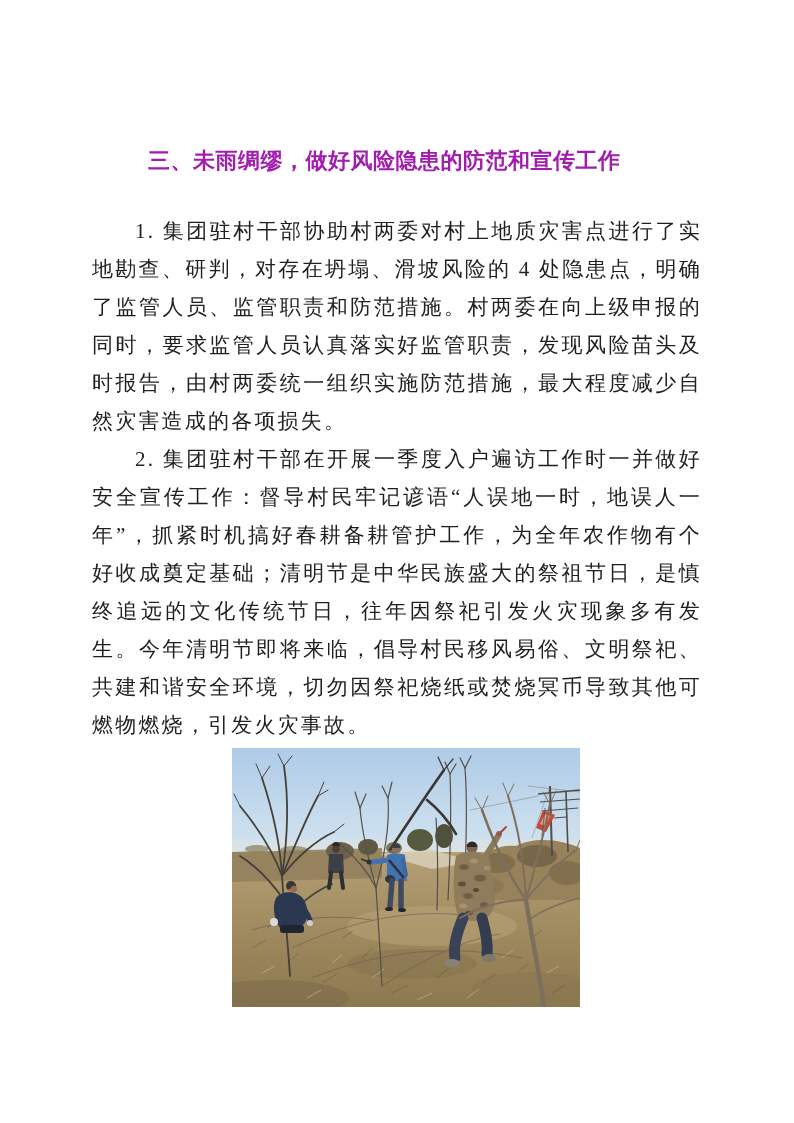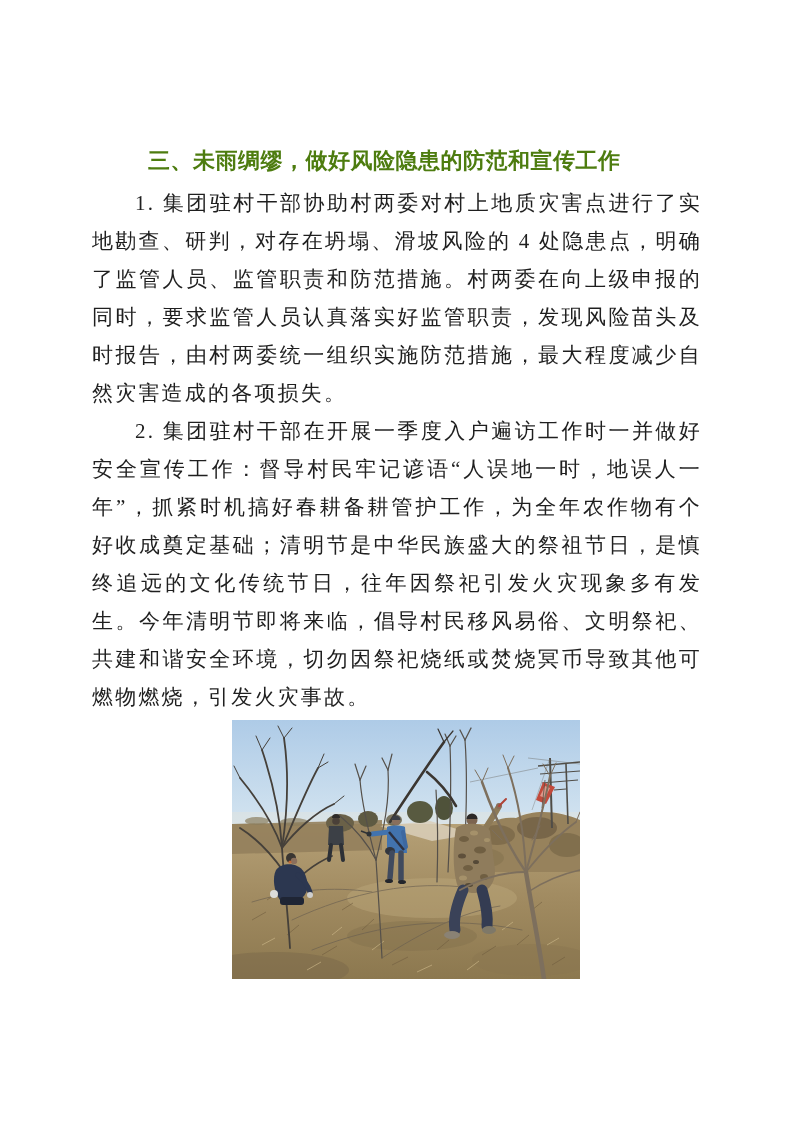--- a/index.html
+++ b/index.html
@@ -10,27 +10,27 @@
     overflow:hidden;
     font-family:"Liberation Serif","DejaVu Serif",serif;
     color:#1b1b1b;
   }
   .content{
     position:absolute;
     left:92px;top:146px;
     width:610px;
   }
   .doc-heading{
-    margin:0 0 8px 0;
+    margin:0 0 36px 0;
     padding-left:56px;
     font-size:22px;
     font-weight:bold;
     line-height:30px;
     letter-spacing:0.5px;
-    color:#4d7c0f;
+    color:#a21caf;
     white-space:nowrap;
   }
   .doc-para{
     margin:0;
     font-size:21px;
     line-height:38px;
     letter-spacing:2.2px;
     text-align:justify;
     text-justify:inter-ideograph;
     text-indent:43px;

